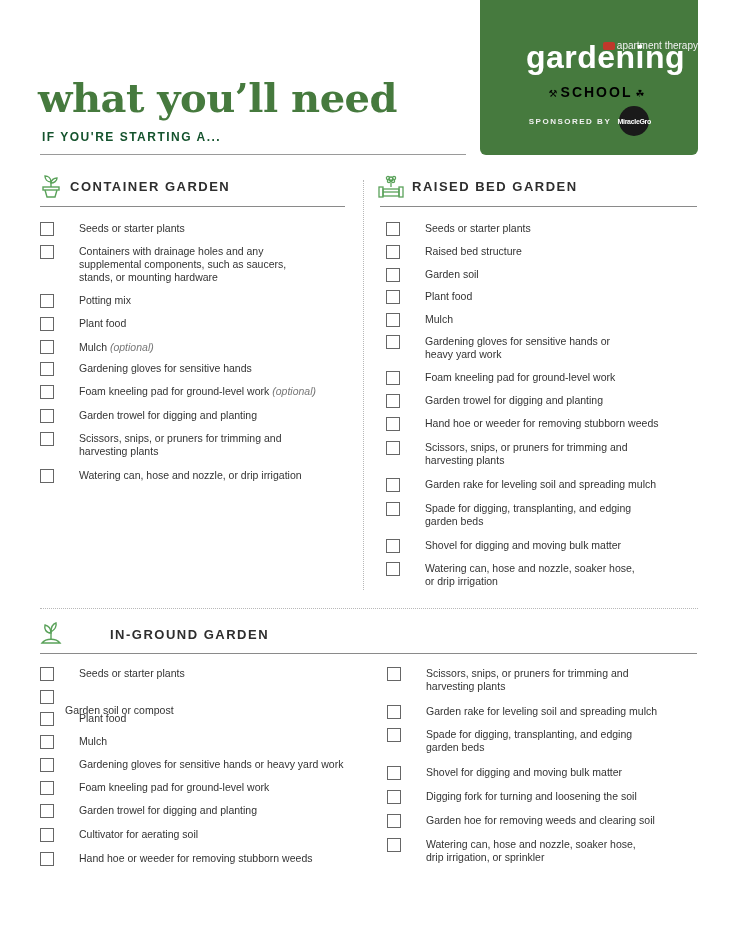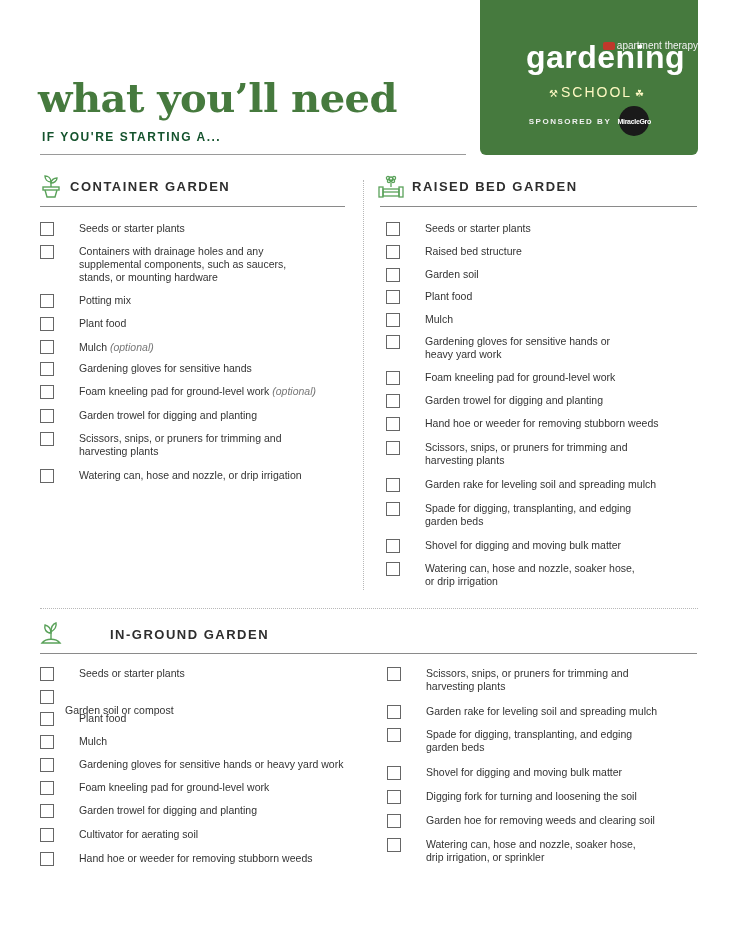--- a/index.html
+++ b/index.html
@@ -6,21 +6,21 @@
   html, body { width: 730px; height: 945px; background: #ffffff; overflow: hidden; }
   body { position: relative; font-family: "Liberation Sans", "DejaVu Sans", sans-serif; color: #333; }
 
   .brand-box {
     position: absolute; left: 480px; top: 0; width: 218px; height: 155px;
     background: #467a3e; border-radius: 0 0 6px 6px; color: #fff; text-align: center;
   }
   .brand-at { position: absolute; top: 40px; left: 0; right: 0; font-size: 10px; color: #f2f2f2; text-align: right; }
   .brand-at .at-mark { display: inline-block; width: 12px; height: 8px; background: #c0392b; border-radius: 2px; margin-right: 2px; vertical-align: -1px; }
   .brand-title { position: absolute; top: 39px; left: 0; right: 0; font-family: Liberation Sans, sans-serif; font-weight: bold; font-size: 32px; letter-spacing: 0.5px; color: #fff; padding-left: 33px; }
-  .brand-school { position: absolute; top: 84px; left: 15px; right: 0; font-size: 14px; letter-spacing: 2px; font-weight: normal; color: #fef9c3; }
+  .brand-school { position: absolute; top: 84px; left: 15px; right: 0; font-size: 14px; letter-spacing: 2px; font-weight: bold; color: #000000; }
   .brand-school .tool-icon { font-size: 10px; letter-spacing: 0; margin: 0 3px; }
   .brand-sponsor { position: absolute; top: 106px; left: 0; right: 0; height: 30px; display: flex; align-items: center; justify-content: center; gap: 8px; }
   .brand-sponsor .sp-label { font-size: 8px; font-weight: bold; letter-spacing: 1.5px; color: #f0f0f0; }
   .brand-sponsor .mg-logo { width: 30px; height: 30px; border-radius: 50%; background: #1a1a1a; display: flex; align-items: center; justify-content: center; font-size: 7px; font-weight: bold; color: #fff; letter-spacing: -0.3px; }
 
   .main-title { position: absolute; left: 38px; top: 74px; font-family: "DejaVu Serif", serif; font-weight: bold; font-size: 40px; color: #467a3e; letter-spacing: -0.5px; }
   .subtitle { position: absolute; left: 42px; top: 130px; font-size: 12px; font-weight: bold; letter-spacing: 1.5px; color: #14532d; }
   .title-rule { position: absolute; left: 40px; top: 154px; width: 426px; height: 1px; background: #9a9a9a; }
 
   .section-head { position: absolute; display: flex; align-items: center; }

